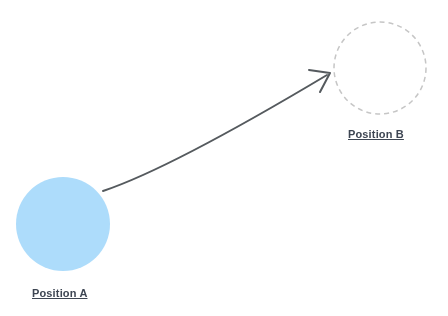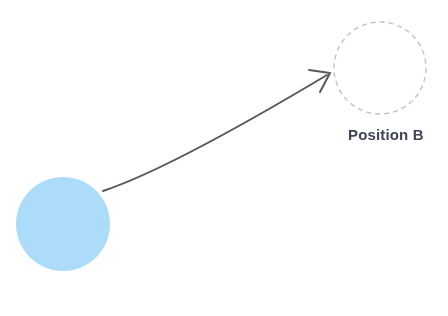--- a/index.html
+++ b/index.html
@@ -23,26 +23,27 @@
     position: absolute;
     top: 0;
     left: 0;
     width: 448px;
     height: 316px;
     display: block;
   }
   .node-label {
     position: absolute;
     font-family: "Liberation Sans", sans-serif;
-    font-size: 15px;
+    font-size: 11px;
     font-weight: bold;
     color: #3e4653;
     letter-spacing: 0.15px;
     white-space: nowrap;
     line-height: 13px;
+    text-decoration: underline;
     -webkit-font-smoothing: antialiased;
   }
   #label-position-a {
     left: 32px;
     top: 287px;
   }
   #label-position-b {
     left: 348px;
     top: 128px;
   }
@@ -56,16 +57,17 @@
 
     <circle id="node-a-circle" cx="63" cy="224" r="47" fill="#ADDCFB"></circle>
 
     <circle id="node-b-circle" cx="380" cy="68" r="46" fill="none" stroke="#C6C6C6" stroke-width="1.5" stroke-dasharray="5 4"></circle>
 
     <path id="connector-path" d="M 103 191 C 160 172, 245 124, 327 75" fill="none" stroke="#555A5E" stroke-width="2" stroke-linecap="round"></path>
 
     <path id="connector-arrowhead" d="M 309 70 L 330 73 L 320 92" fill="none" stroke="#555A5E" stroke-width="2" stroke-linecap="round" stroke-linejoin="round"></path>
   </svg>
 
+  <div class="node-label" id="label-position-a" style="left: 32px; top: 287px; color: rgb(62, 70, 83);">Position A</div>
 
   <div class="node-label" id="label-position-b" style="left: 348px; top: 128px; color: rgb(62, 70, 83);">Position B</div>
 
 </div>
 
 </body></html>

